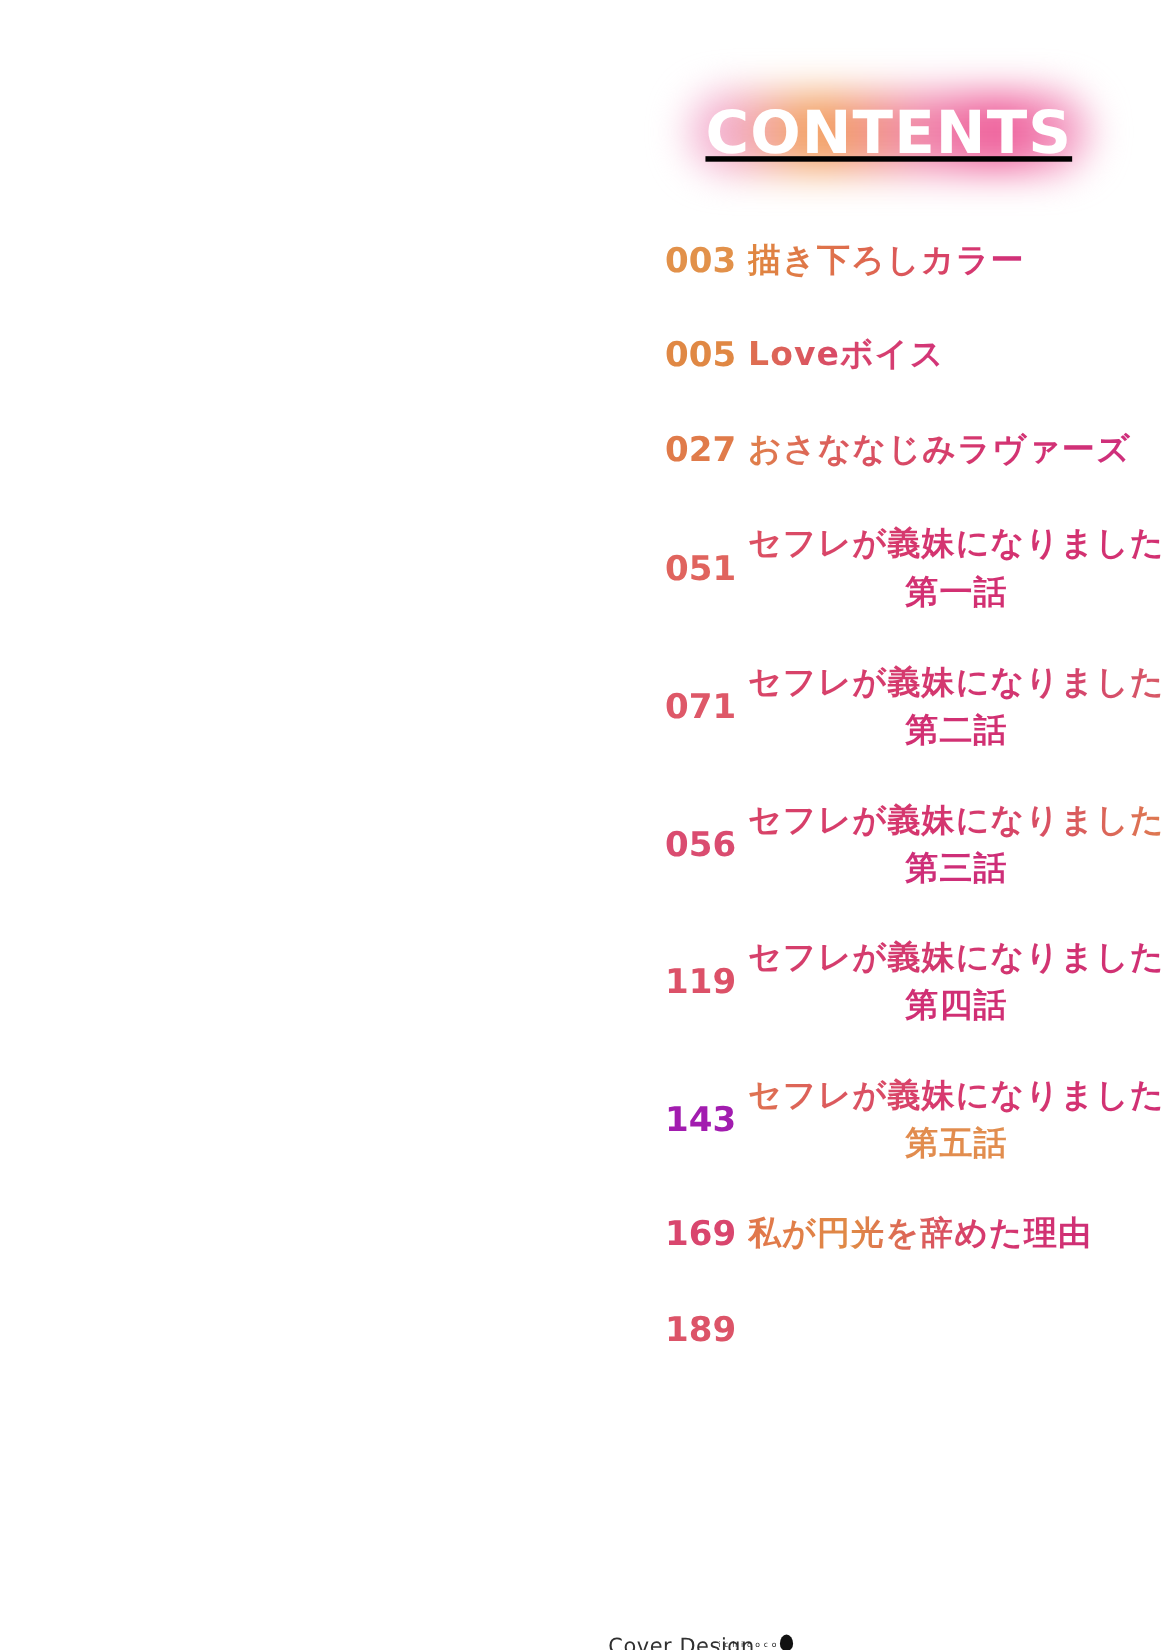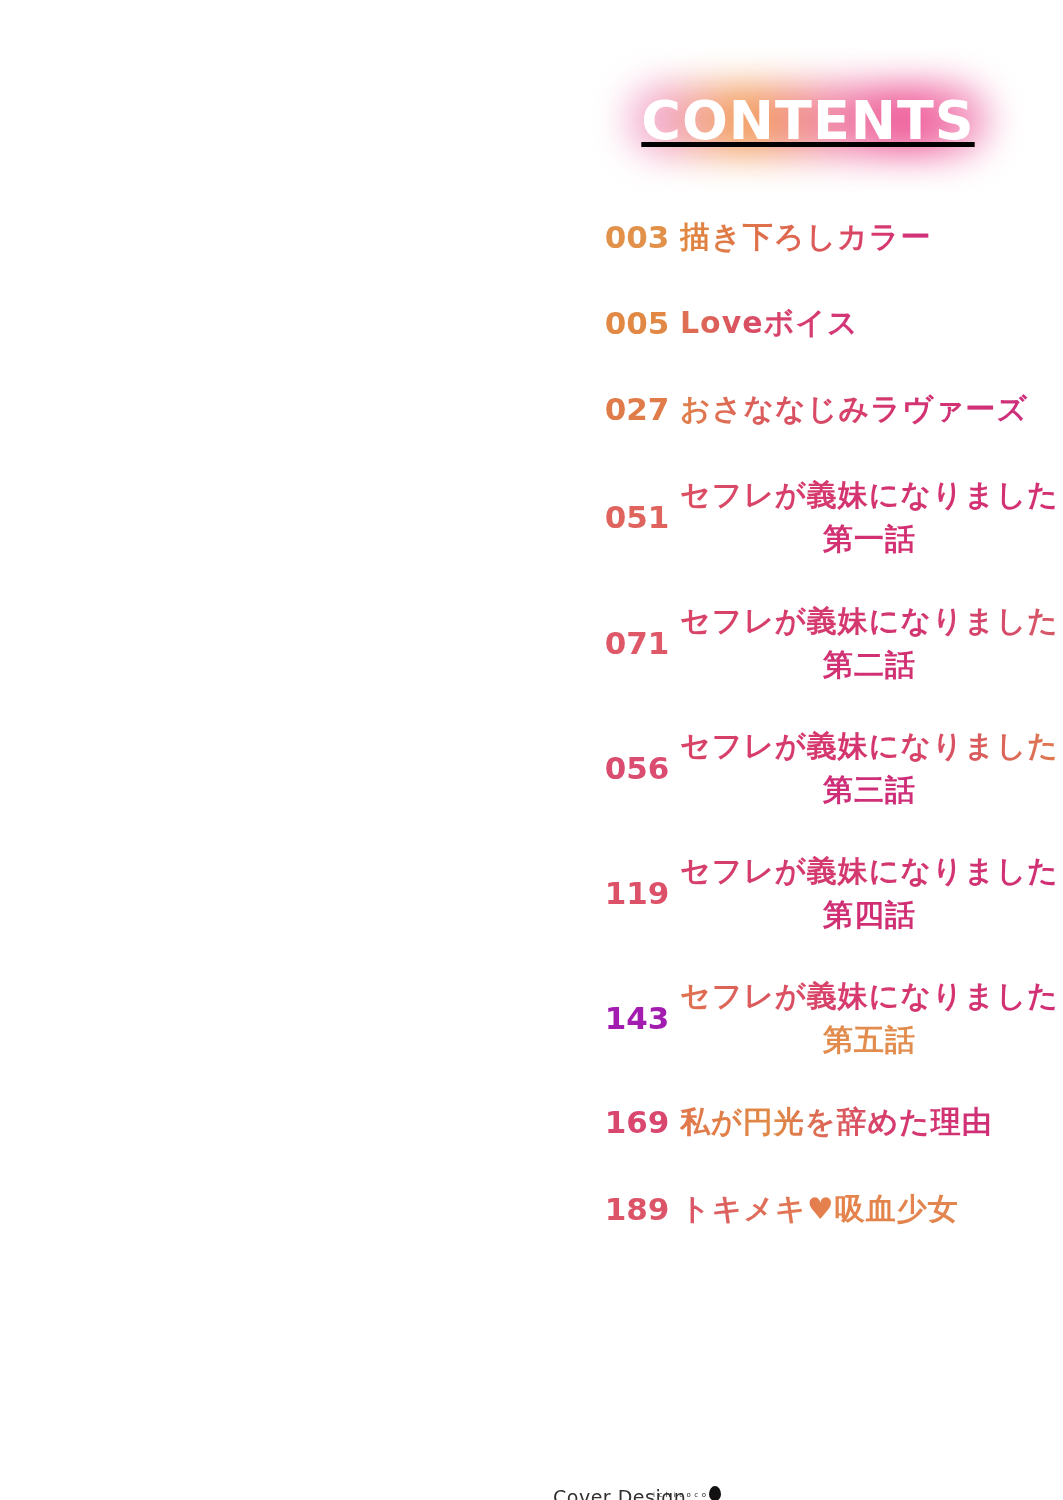--- a/index.html
+++ b/index.html
@@ -243,24 +243,20 @@
     <div class="entry r9">
       <span class="num">169</span>
       <div class="tcol">
         <span class="line line1">私が円光を辞めた理由</span>
         <span class="line line2"></span>
       </div>
     </div>
 
     <div class="entry r10">
       <span class="num">189</span>
-      <div class="tcol">
-        <span class="line line1">トキメキ♥吸血少女</span>
-        <span class="line line2"></span>
-      </div>
     </div>
 
   </div>
 
   <div class="footer-label">Cover Design</div>
   <div class="footer-logo">1cc</div>
   <div class="footer-logo-sub">ichicoco</div>
   <div class="footer-mark"></div>
 
 </div>

